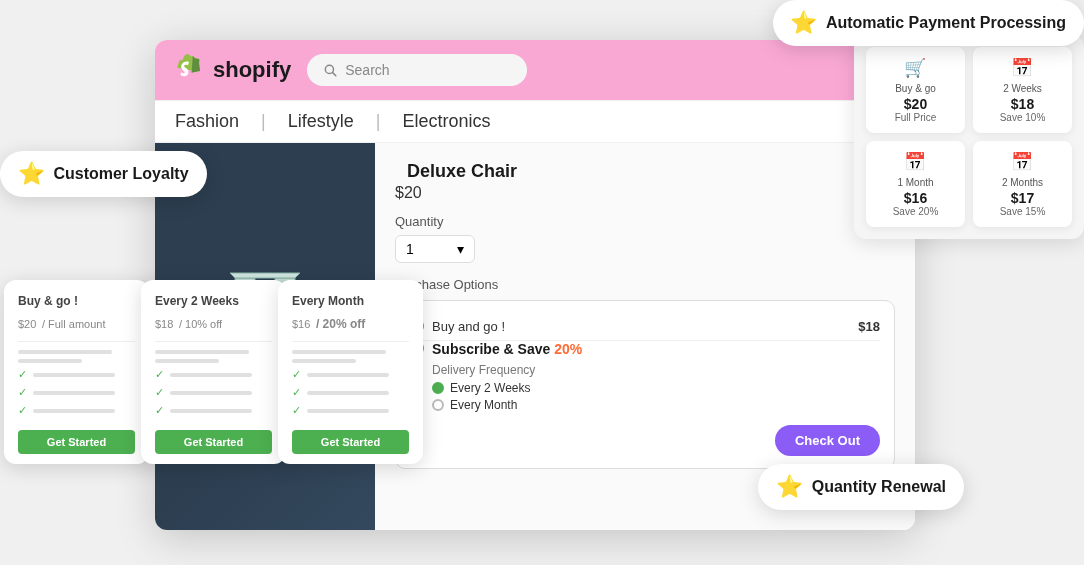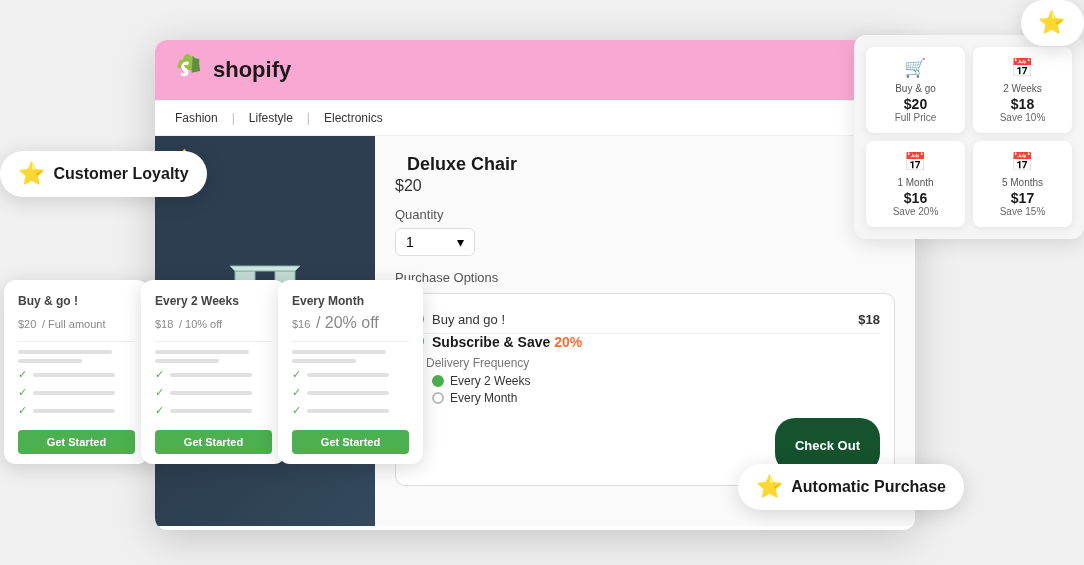--- a/index.html
+++ b/index.html
@@ -69,22 +69,22 @@
       color: #666;
       font-size: 18px;
     }
 
     
     .browser-nav {
       display: flex;
       align-items: center;
       padding: 10px 20px;
       background: #fff;
-      gap: 8px;
-      font-size: 12px;
+      gap: 16px;
+      font-size: 18px;
       color: #333;
       border-bottom: 1px solid #f0f0f0;
     }
     .browser-nav .nav-sep { color: #bbb; margin: 0 6px; }
 
     
     .browser-content {
       display: flex;
       height: calc(100% - 100px);
     }
@@ -182,21 +182,21 @@
       content: '';
       width: 5px; height: 5px;
       background: #fff;
       border-radius: 50%;
     }
     .subscribe-label { color: #1a1a1a; font-weight: 700; font-size: 14px; }
     .save-pct { color: #FF6B35; font-weight: 700; }
     .delivery-freq-label {
       font-size: 12px;
       color: #777;
-      margin-left: 16px;
+      margin-left: 22px;
       margin-bottom: 4px;
     }
     .freq-option {
       display: flex;
       align-items: center;
       gap: 6px;
       font-size: 12px;
       color: #333;
       margin-left: 22px;
       margin-bottom: 3px;
@@ -206,25 +206,25 @@
       border: 2px solid #4CAF50;
       border-radius: 50%;
       background: #4CAF50;
     }
     .freq-radio-empty {
       width: 12px; height: 12px;
       border: 2px solid #bbb;
       border-radius: 50%;
     }
     .checkout-btn {
-      background: #14532d;
+      background: #8b5cf6;
       color: #fff;
       border: none;
       border-radius: 20px;
-      padding: 20px 20px;
+      padding: 8px 20px;
       font-size: 13px;
       font-weight: 600;
       margin-top: 10px;
       float: right;
       cursor: pointer;
     }
     .option-price { margin-left: auto; font-weight: 600; }
 
     
     .pricing-cards {
@@ -323,30 +323,31 @@
     .badge-auto-renewal {
       bottom: 55px;
       right: 120px;
     }
   </style>
 </head>
 <body>
 
 <div class="callout-badge badge-auto-payment">
   <span class="star">⭐</span>
+  <span>Automatic Payment Processing</span>
 </div>
 
 <div class="callout-badge badge-customer-loyalty">
   <span class="star">⭐</span>
   <span>Customer Loyalty</span>
 </div>
 
 <div class="callout-badge badge-auto-renewal">
   <span class="star">⭐</span>
-  <span>Automatic Purchase</span>
+  <span>Quantity Renewal</span>
 </div>
 
 <div class="right-panel">
   <div class="sub-option-card">
     <div class="sub-icon">🛒</div>
     <div class="sub-option-title">Buy &amp; go</div>
     <div class="sub-option-price">$20</div>
     <div class="sub-option-save">Full Price</div>
   </div>
   <div class="sub-option-card">
@@ -356,21 +357,21 @@
     <div class="sub-option-save">Save 10%</div>
   </div>
   <div class="sub-option-card">
     <div class="sub-icon">📅</div>
     <div class="sub-option-title">1 Month</div>
     <div class="sub-option-price">$16</div>
     <div class="sub-option-save">Save 20%</div>
   </div>
   <div class="sub-option-card">
     <div class="sub-icon">📅</div>
-    <div class="sub-option-title">5 Months</div>
+    <div class="sub-option-title">2 Months</div>
     <div class="sub-option-price">$17</div>
     <div class="sub-option-save">Save 15%</div>
   </div>
 </div>
 
 <div class="pricing-cards">
   <div class="pricing-card" style="z-index:1;">
     <div class="card-title">Buy &amp; go !</div>
     <div class="card-price">
       <span>$20</span>
@@ -413,21 +414,21 @@
     <div class="card-check-item">
       <span class="check-icon">✓</span>
       <div class="check-line"></div>
     </div>
     <button class="get-started-btn">Get Started</button>
   </div>
   <div class="pricing-card" style="z-index:3;">
     <div class="card-title">Every Month</div>
     <div class="card-price">
       <span>$16</span>
-      <span style="font-size:16px;color:#888;font-weight:400;">/ 20% off</span>
+      <span style="font-size:12px;color:#888;font-weight:700;">/ 20% off</span>
     </div>
     <div class="card-divider"></div>
     <div class="card-line"></div>
     <div class="card-line short"></div>
     <div class="card-check-item">
       <span class="check-icon">✓</span>
       <div class="check-line"></div>
     </div>
     <div class="card-check-item">
       <span class="check-icon">✓</span>
@@ -444,20 +445,27 @@
 <div class="browser-window">
 
   <div class="browser-header">
     <div class="shopify-logo">
       <svg class="shopify-icon" viewBox="0 0 38 43">
         <path d="M31.5 8.5c-.2-1.4-1.4-2.1-2.3-2.2-.9-.1-4.2-.3-4.2-.3s-2.8-2.8-3.1-3c-.3-.3-.9-.2-1.1-.1l-1.5.5C18.7 2.5 18 1 16.2 1c-.1 0-.2 0-.3.1C15.5.4 15 .1 14.5.1c-3.9.1-5.7 4.8-6.3 7.2l-3.5 1.1C3.6 8.7 3.5 8.8 3.4 9c-.1.3-3.1 9.6-3.1 9.6l23.4 4.4L31.5 8.5z" fill="#95BF47"></path>
         <path d="M29.2 6.3c-.9-.1-4.2-.3-4.2-.3s-2.8-2.8-3.1-3c-.1-.1-.3-.2-.5-.1l-1.7 22.4 11.5-2.5-1.9-16.5z" fill="#5E8E3E"></path>
         <path d="M16.3 10.8l-1.4 4.2s-1.3-.7-2.8-.6c-2.2.1-2.2 1.5-2.2 1.9.1 2 5.4 2.4 5.7 7.1.2 3.7-2 6.2-5.1 6.4-3.7.2-5.6-2-5.6-2l.8-3.3s2 1.5 3.5 1.4c1-.1 1.4-.9 1.4-1.4-.2-2.6-4.4-2.5-4.7-6.8-.3-3.6 2.1-7.3 7.4-7.6 2-.1 3 .7 3 .7z" fill="#fff"></path>
       </svg>
       <span>shopify</span>
+    </div>
+    <div class="search-bar">
+      <svg width="14" height="14" viewBox="0 0 24 24">
+        <circle cx="11" cy="11" r="7" fill="none" stroke="#888" stroke-width="2.5"></circle>
+        <line x1="16.5" y1="16.5" x2="22" y2="22" stroke="#888" stroke-width="2.5" stroke-linecap="round"></line>
+      </svg>
+      <span>Search</span>
     </div>
     <div class="user-avatar">
       <svg width="22" height="22" viewBox="0 0 24 24">
         <circle cx="12" cy="8" r="4" fill="none" stroke="#666" stroke-width="2"></circle>
         <path d="M4 20c0-4 3.6-7 8-7s8 3 8 7" fill="none" stroke="#666" stroke-width="2"></path>
       </svg>
     </div>
   </div>
 
   <div class="browser-nav">

